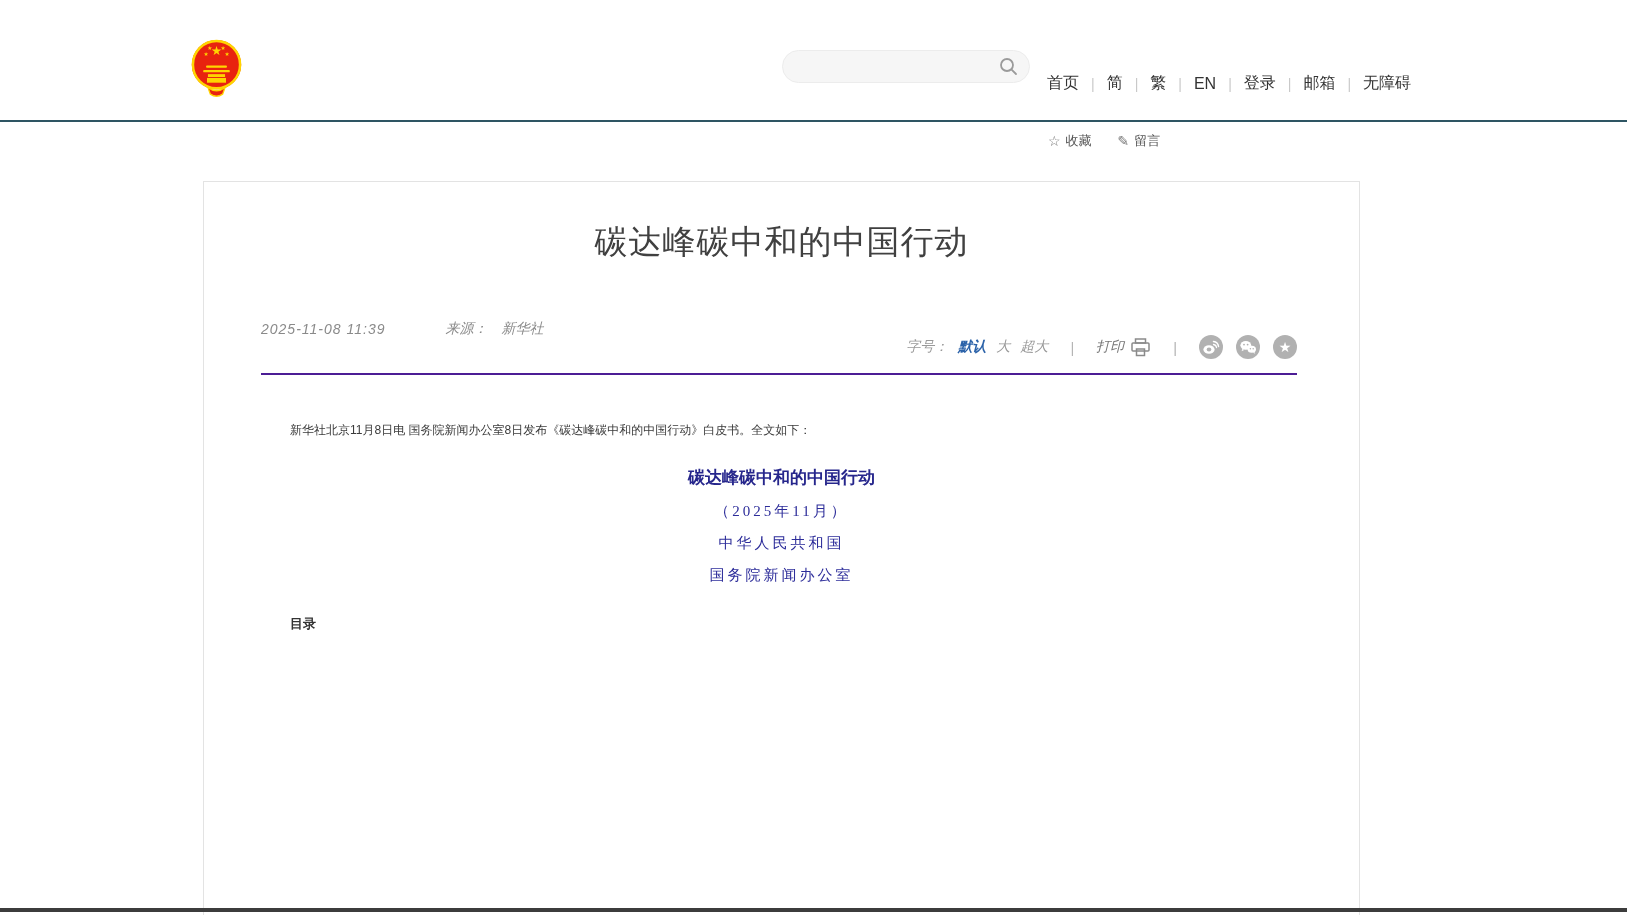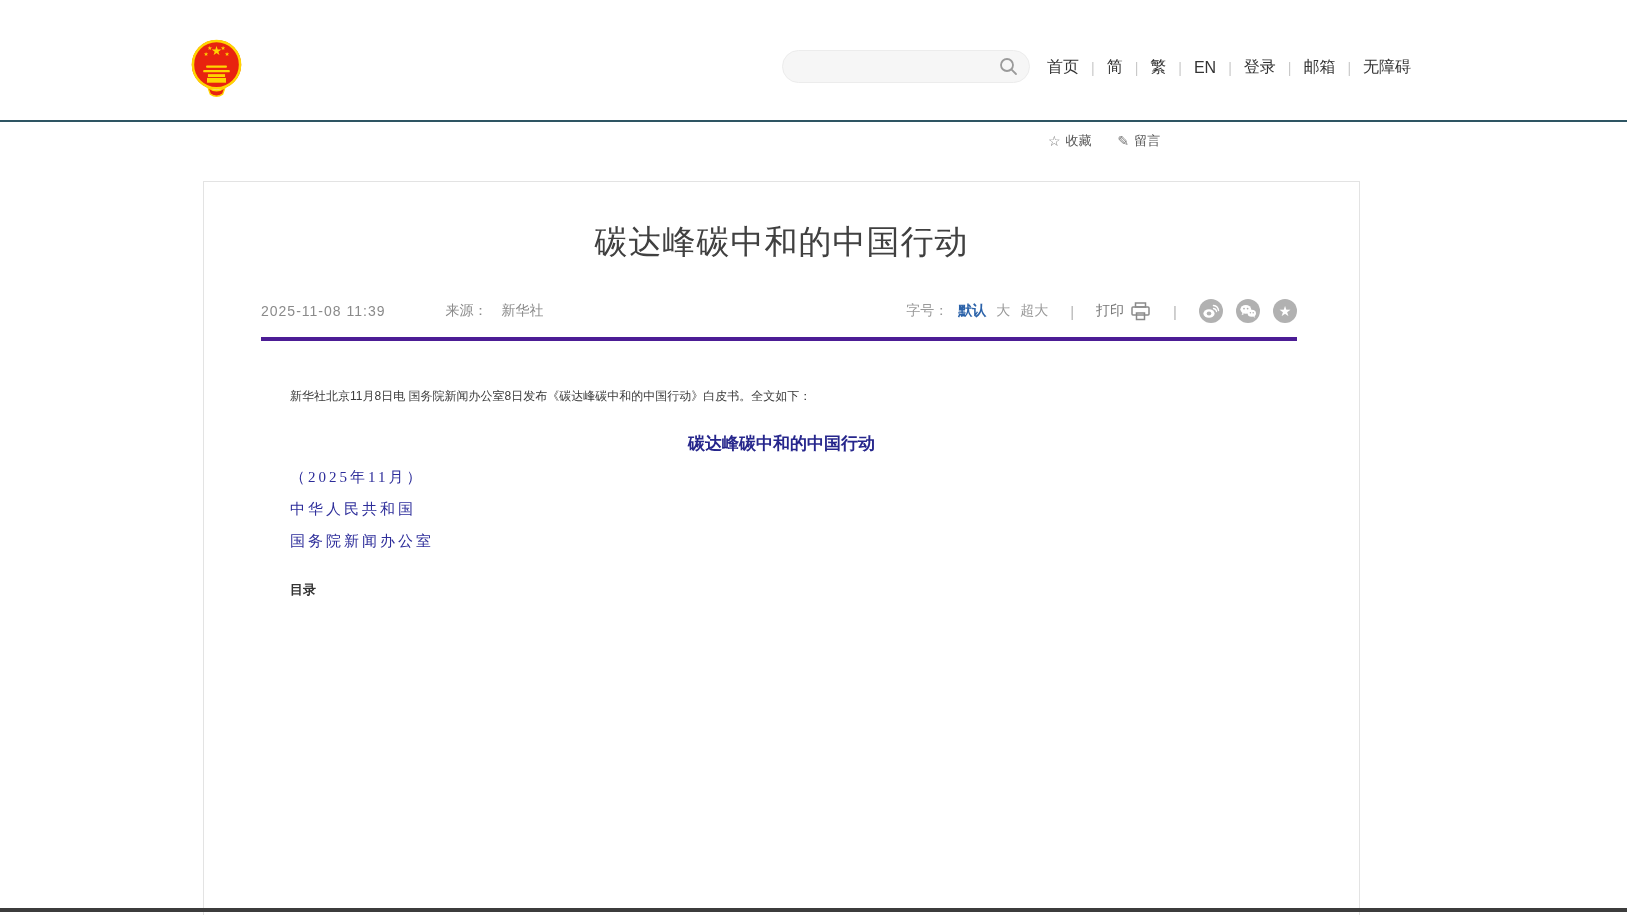--- a/index.html
+++ b/index.html
@@ -14,58 +14,58 @@
   .logo-text { margin-left:9px; }
   .site-title { font-size:30px; font-weight:bold; color:#c40000; letter-spacing:1px; line-height:34px; }
   .site-url { font-size:15px; color:#a9a9a9; margin-top:2px; letter-spacing:.5px; }
   .site-url .gov { color:#c40000; }
   .search-box { position:absolute; left:782px; top:50px; width:248px; height:33px;
     background:#f6f6f6; border:1px solid #ececec; border-radius:17px; display:flex; align-items:center; }
   .search-input { flex:1; border:none; background:transparent; outline:none; height:100%;
     padding:0 8px 0 16px; font-size:14px; color:#333; }
   .search-btn { width:34px; height:33px; border:none; background:transparent; cursor:pointer;
     display:flex; align-items:center; justify-content:center; padding-right:8px; }
-  .top-nav { position:absolute; left:1045px; top:57px; display:flex; align-items:center;
+  .top-nav { position:absolute; left:1045px; top:73px; display:flex; align-items:center;
     font-size:16px; color:#333; white-space:nowrap; }
   .top-nav .nav-item { color:#333; text-decoration:none; padding:0 2px; cursor:pointer; }
   .top-nav .sep { color:#c9c9c9; margin:0 10px; font-size:14px; }
 
   .teal-rule { position:absolute; left:0; top:120px; width:100%; height:2px; background:#2e5563; }
 
   
   .quick-actions { position:absolute; left:1048px; top:132px; display:flex; align-items:center; gap:26px;
     font-size:13px; color:#555; }
   .qa-item { display:flex; align-items:center; gap:5px; cursor:pointer; }
   .qa-icon { font-size:14px; color:#777; }
 
   
   .article-box { position:absolute; left:203px; top:181px; width:1157px; height:780px;
     background:#fff; border:1px solid #e3e3e3; border-bottom:none; }
   .article-title { margin-top:38px; text-align:center; font-size:33px; font-weight:400;
     color:#404040; letter-spacing:1px; }
   .meta-row { margin:34px 62px 0 57px; display:flex; align-items:center; justify-content:space-between;
-    padding-bottom:14px; border-bottom:4px solid #4c1d95; font-size:14px; color:#8a8a8a; }
+    padding-bottom:14px; border-bottom:2px solid #4c1d95; font-size:14px; color:#8a8a8a;font-style:italic; }
   .meta-left { display:flex; align-items:center; }
   .meta-date { letter-spacing:1px; }
   .meta-source-label { margin-left:60px; }
   .meta-source { margin-left:14px; }
-  .meta-right { display:flex; align-items:center; }
+  .meta-right { display:flex; align-items:center;margin-top:36px; }
   .fs-label { color:#999; }
   .fs-opt { margin-left:10px; cursor:pointer; color:#999; }
   .fs-opt.active { color:#2b62a9; font-weight:bold; }
   .meta-sep { color:#b5b5b5; margin:0 22px; font-size:15px; }
   .print-wrap { display:flex; align-items:center; gap:6px; color:#777; cursor:pointer;justify-content:center; }
   .share-icons { display:flex; align-items:center; gap:13px; }
   .share-circle { width:24px; height:24px; cursor:pointer; }
 
   
   .content { margin:0 86px; }
   .intro { margin-top:46px; font-size:12px; color:#3a3a3a; line-height:1.5; }
   .doc-title { margin-top:27px; text-align:center; font-size:17px; font-weight:bold; color:#26268c; }
-  .doc-line { margin-top:13px; text-align:left; font-size:15px; color:#2d2d9a;
+  .doc-line { margin-top:13px; text-align:center; font-size:15px; color:#2d2d9a;
     font-family:"Liberation Serif","DejaVu Serif",serif; letter-spacing:3px; }
   .toc-title { margin-top:30px; font-size:13px; font-weight:bold; color:#333; }
   .toc-list { margin-top:27px; }
   .toc-item { font-size:16px; color:#404040; line-height:16px; margin-bottom:27.5px; cursor:pointer; }
 
   .bottom-bar { position:absolute; left:0; top:908px; width:100%; height:4px; background:#3c3c3c; }
 </style>
 </head>
 <body>
 

